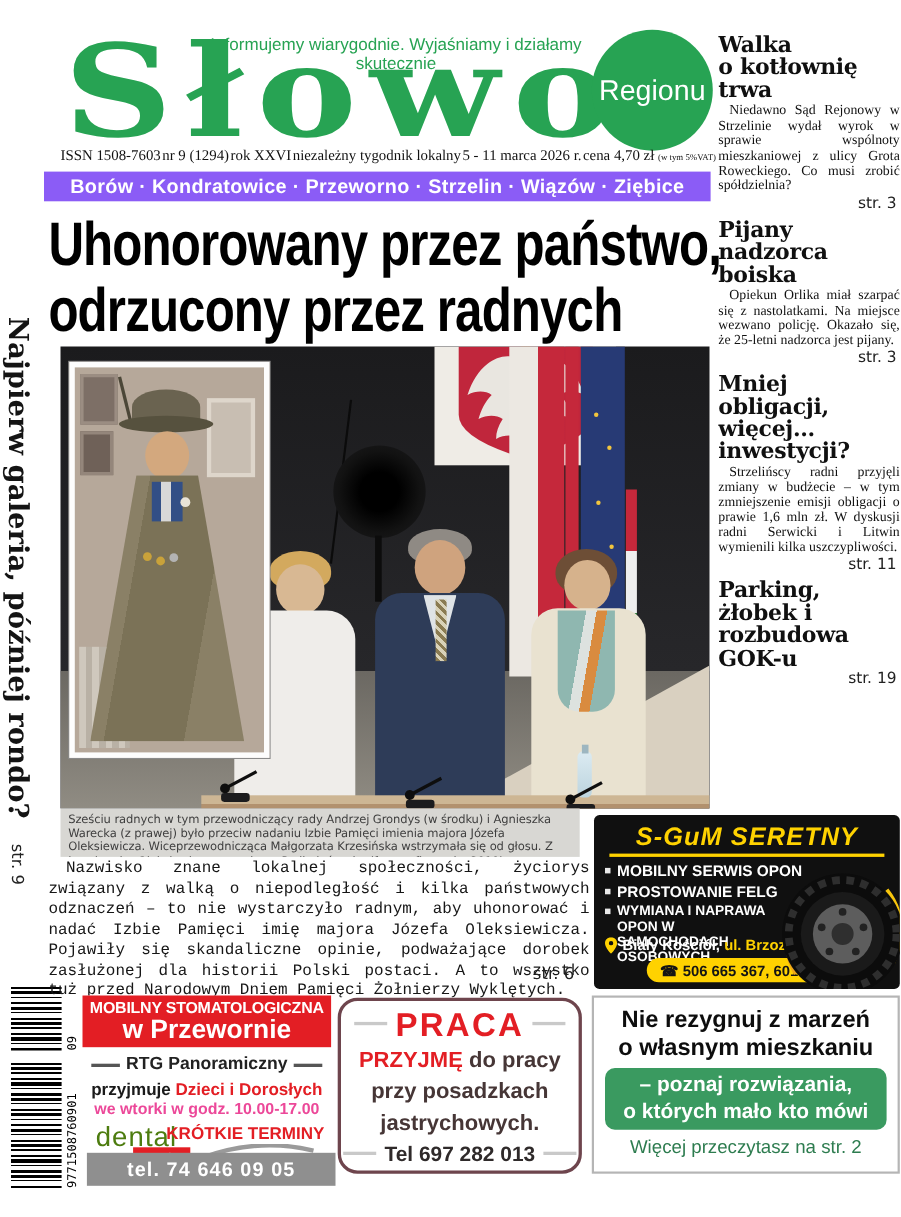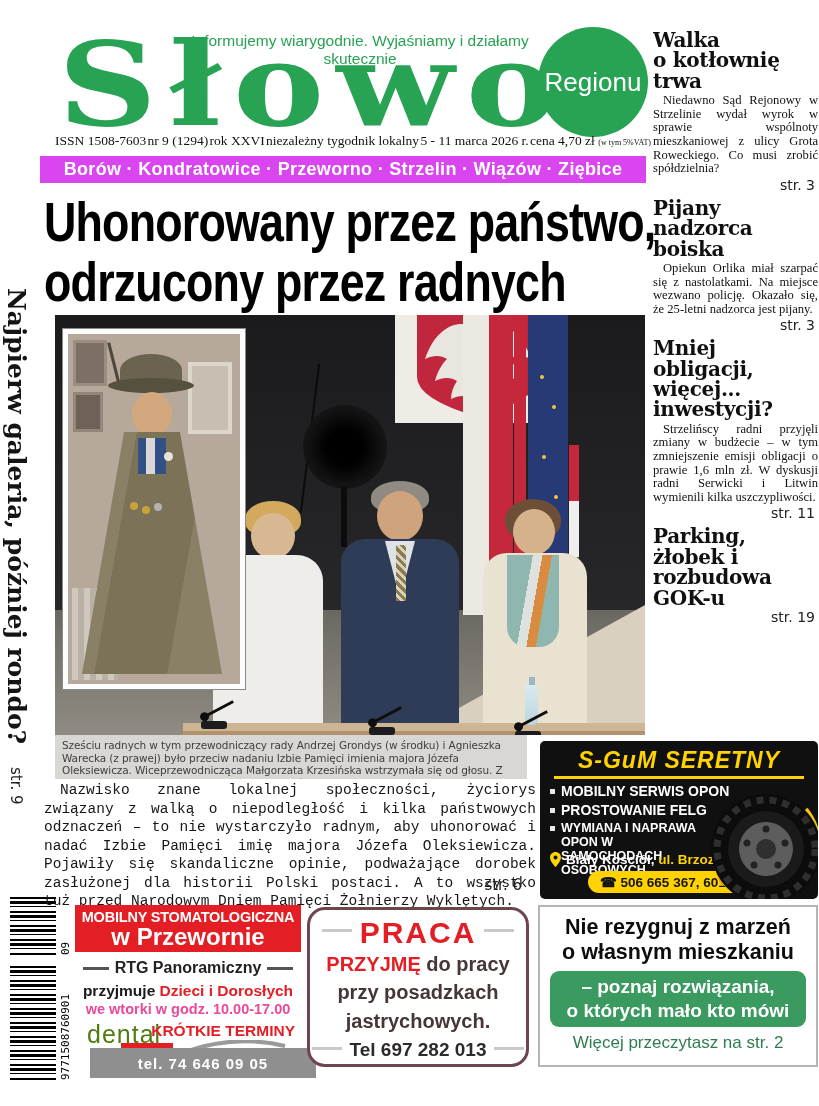--- a/index.html
+++ b/index.html
@@ -23,21 +23,21 @@
 
   
   .tagline{position:absolute;left:160px;top:32px;width:400px;text-align:center;color:#27a353;font-size:15.5px}
   .logo{position:absolute;left:58px;top:26px;font-family:"DejaVu Serif",serif;font-weight:bold;
         font-size:116px;line-height:1;color:#27a353;letter-spacing:10px;transform:scaleX(1.18);transform-origin:left top}
   .badge{position:absolute;left:538px;top:27px;width:110px;height:110px;border-radius:50%;background:#27a353;
          display:flex;align-items:center;justify-content:center;color:#fff;font-size:26px}
   .info-line{position:absolute;left:55px;top:133px;width:596px;display:flex;justify-content:space-between;
              align-items:baseline;font-family:"Liberation Serif",serif;font-size:13.5px;color:#111;white-space:nowrap}
   .price-note{font-size:8px}
-  .towns{position:absolute;left:40px;top:156px;width:606px;height:27px;background:#d946ef;color:#fff;
+  .towns{position:absolute;left:40px;top:156px;width:606px;height:27px;background:#8b5cf6;color:#fff;
          font-weight:bold;font-size:18px;display:flex;align-items:center;justify-content:center;letter-spacing:.3px}
 
   
   .headline{position:absolute;left:44px;top:192px;width:602px}
   .hl{font-weight:bold;font-size:56px;line-height:60px;color:#000;letter-spacing:-1px;
       transform:scaleX(.8);transform-origin:left;white-space:nowrap}
 
   
   .photo{position:absolute;left:55px;top:315px;width:590px;height:420px;background:linear-gradient(#1b1b1d,#27272a 70%,#303033);overflow:hidden}
   .photo *{position:absolute}
@@ -132,22 +132,22 @@
   .dash{width:26px;height:3px;background:#555}
   .dent-accept{text-align:center;font-weight:bold;font-size:15.5px;margin-top:5px;color:#1a1a1a}
   .dent-accept .red{color:#e31e24}
   .dent-hours{text-align:center;font-weight:bold;font-size:14.5px;margin-top:1px;color:#ec4899}
   .dent-logo-row{position:relative;height:42px;margin-top:3px}
   .dl-word{position:absolute;left:12px;top:0;font-size:25px;color:#4d7c0f;font-weight:normal;letter-spacing:1px}
   .dl-art{position:absolute;left:46px;top:23px;width:52px;height:19px;background:#e31e24;color:#fff;font-style:italic;
           font-family:"Liberation Serif",serif;font-size:15px;display:flex;align-items:center;justify-content:center}
   .dl-terms{position:absolute;right:6px;top:2px;color:#e31e24;font-weight:bold;font-size:15.5px;white-space:nowrap}
   .dl-swoosh{position:absolute;right:14px;top:20px}
-  .dent-phone{position:absolute;left:15px;bottom:0;width:100%;height:30px;background:#8f8f8f;color:#fff;font-weight:bold;
-              font-size:15px;display:flex;align-items:center;justify-content:center;letter-spacing:1px}
+  .dent-phone{position:absolute;left:4px;bottom:0;width:100%;height:30px;background:#8f8f8f;color:#fff;font-weight:bold;
+              font-size:18px;display:flex;align-items:center;justify-content:center;letter-spacing:1px}
 
   
   .ad-praca{position:absolute;left:307px;top:907px;width:222px;height:160px;border:3px solid #6e454d;border-radius:18px;
             background:#fff;text-align:center;box-sizing:border-box}
   .pr-row{display:flex;align-items:center;justify-content:center;gap:8px}
   .pr-dash{width:30px;height:3px;background:#c9c9c9}
   .pr-title{color:#e31e24;font-weight:bold;font-size:30px;letter-spacing:2px;margin-top:6px}
   .pr-line{font-weight:bold;font-size:20px;line-height:1.42;color:#463636}
   .pr-line .red{color:#e31e24}
   .pr-phone{font-weight:bold;font-size:19px;color:#2f2a2a;margin-top:4px}

